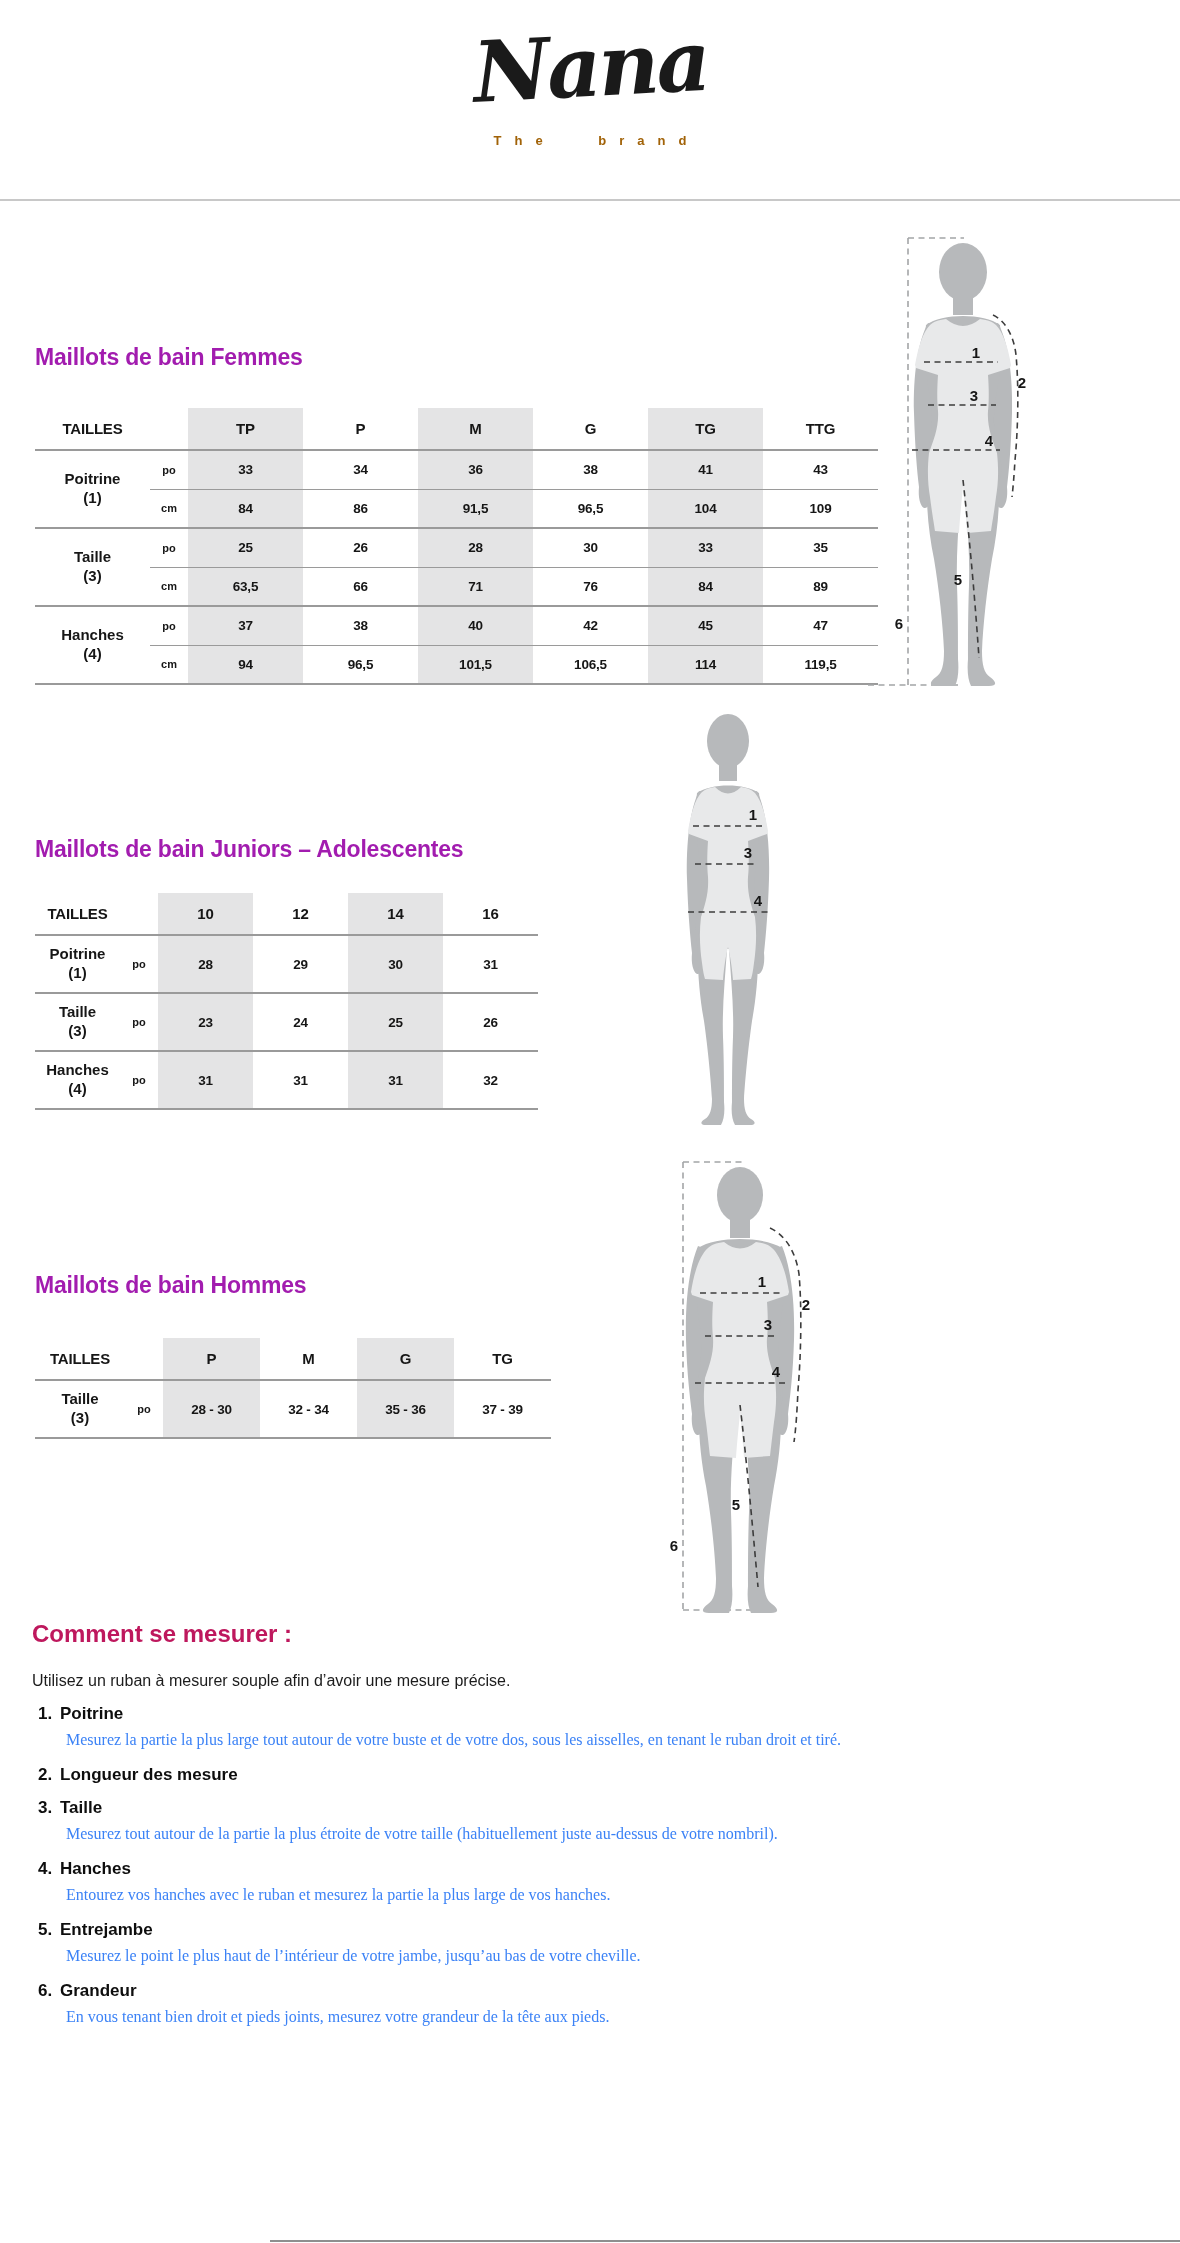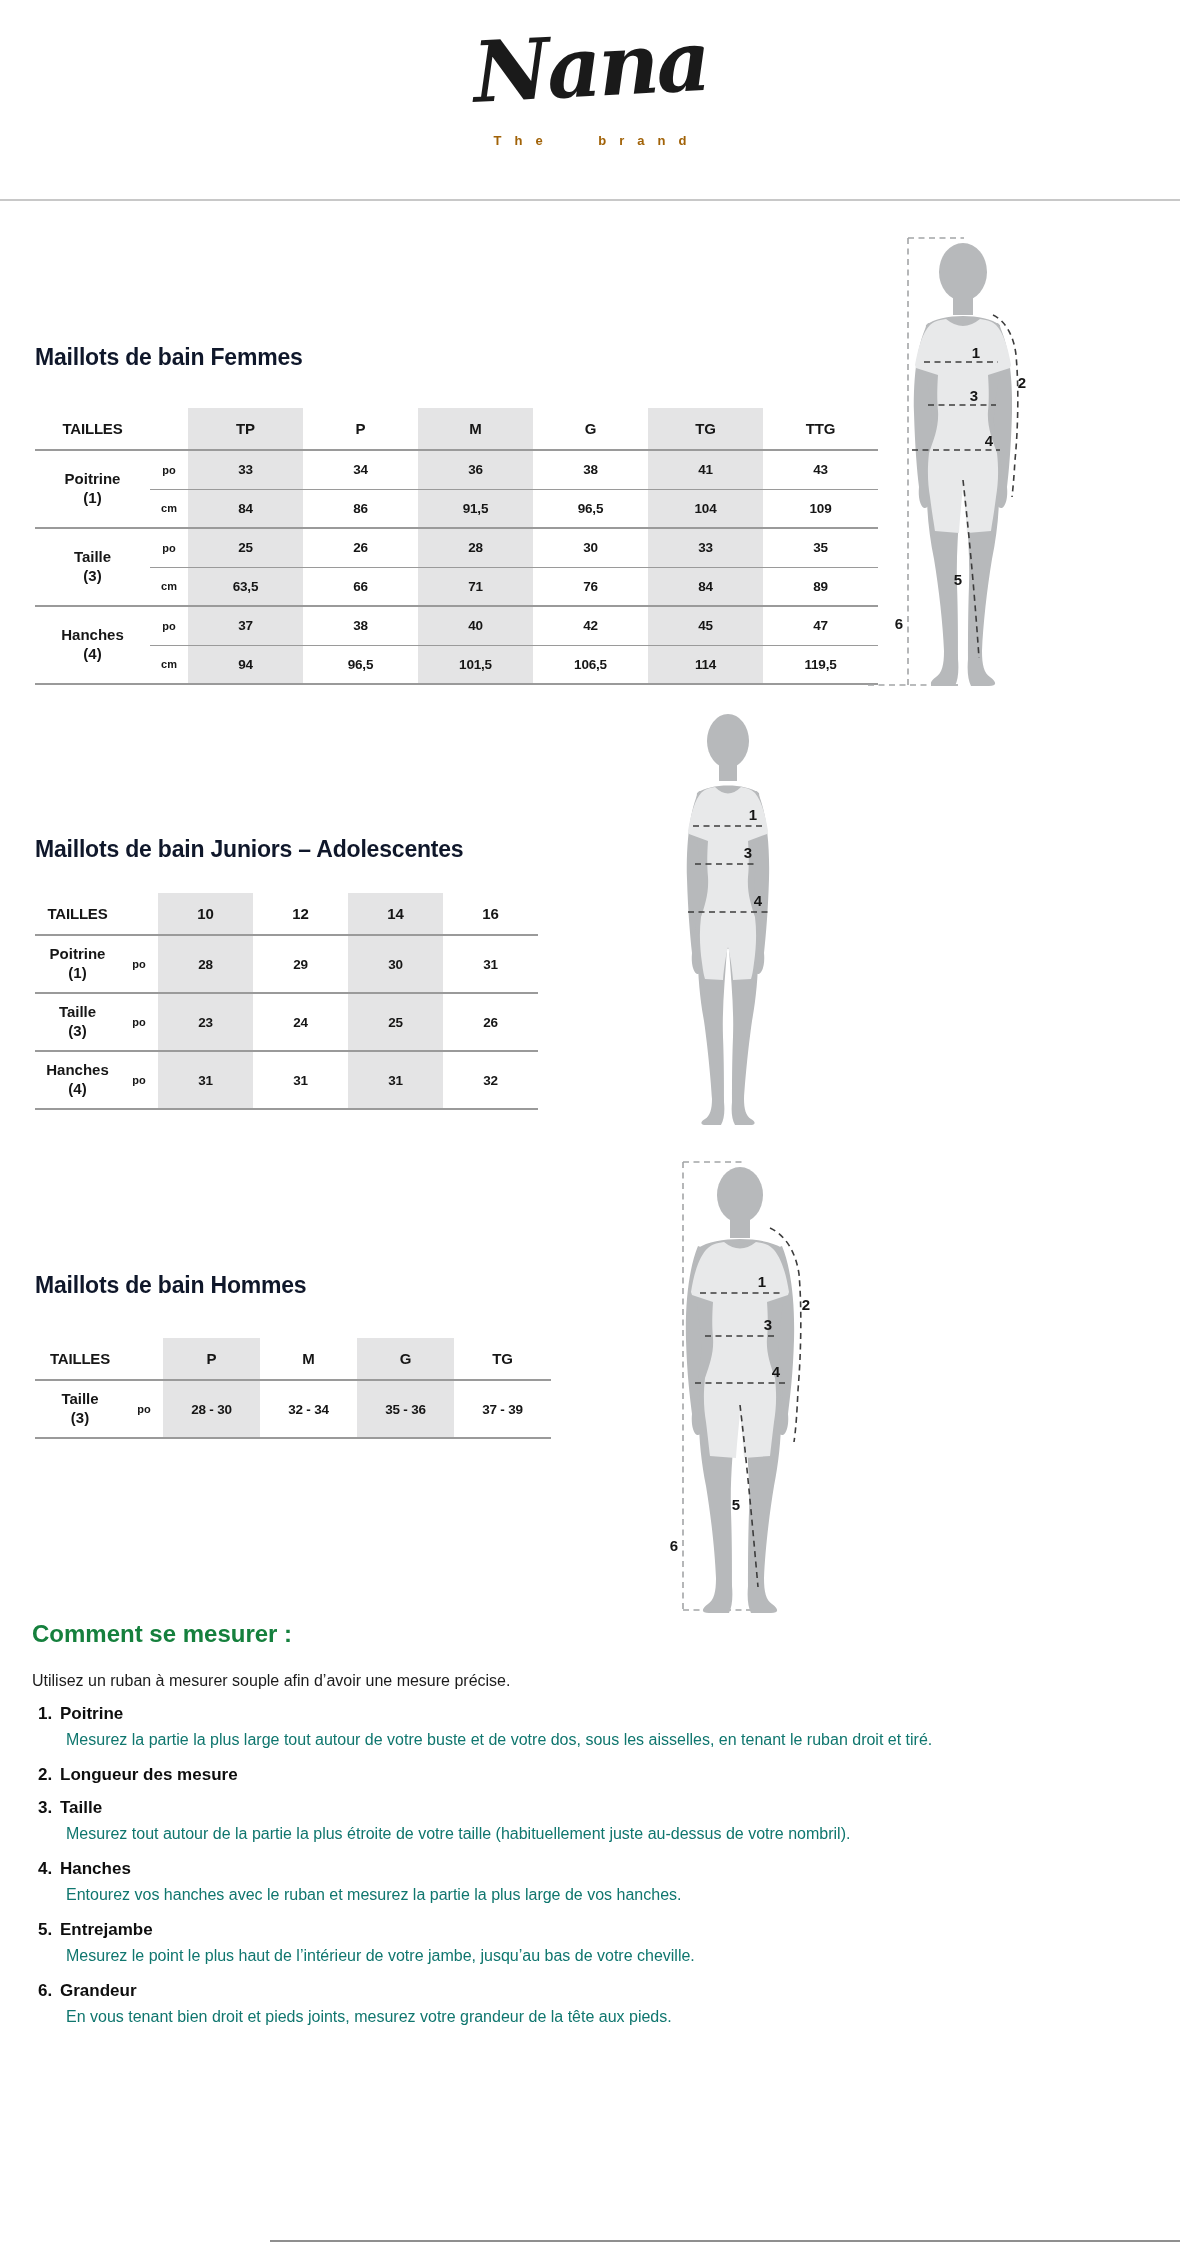--- a/index.html
+++ b/index.html
@@ -14,21 +14,21 @@
   
   .logo-wrap{position:absolute;top:14px;left:0;width:100%;text-align:center;}
   .logo-script{font-family:"DejaVu Serif",serif;font-style:italic;font-weight:bold;
     font-size:84px;line-height:1.25;letter-spacing:-3px;transform:rotate(-3deg);display:inline-block;}
   .logo-tagline{margin-top:14px;font-size:13px;font-weight:bold;letter-spacing:13px;word-spacing:26px;
     text-indent:13px;color:#a16207;}
   .divider-top{position:absolute;top:199px;left:0;width:1180px;height:2px;background:var(--divider);}
   .divider-bottom{position:absolute;top:2240px;left:270px;width:910px;height:2px;background:#8f8f8f;}
 
   
-  .sec-title{position:absolute;font-size:23px;font-weight:bold;letter-spacing:-0.2px;color:#0f172a;}
+  .sec-title{position:absolute;font-size:23px;font-weight:bold;letter-spacing:-0.2px;color:#a21caf;}
 
   
   .size-table-host{position:absolute;}
   table.sizes{border-collapse:collapse;table-layout:fixed;border-bottom:2px solid var(--rule);}
   table.sizes th,table.sizes td{padding:0;text-align:center;vertical-align:middle;color:#161616;}
   table.sizes thead th{height:42px;border-bottom:2px solid var(--rule);font-size:15px;font-weight:bold;letter-spacing:-0.2px;}
   table.sizes .band{background:var(--band);}
   table.sizes tr.gstart td{border-top:2px solid var(--rule);}
   table.sizes tr.subline td:not(.lbl){border-bottom:1px solid var(--rule);}
   table.sizes td.lbl{font-size:15px;font-weight:bold;line-height:1.25;}
@@ -41,26 +41,26 @@
   
   .figure{position:absolute;}
   .sil{fill:var(--body);}
   .suit{fill:var(--suit);}
   .dash{stroke:#3c3c3c;stroke-width:1.6;fill:none;stroke-dasharray:6 4.5;}
   .dashlt{stroke:#a3a5a7;stroke-width:1.6;fill:none;stroke-dasharray:6 4.5;}
   .mk{font-family:"Liberation Sans",sans-serif;font-size:15px;font-weight:bold;fill:#161616;}
 
   
   .howto{position:absolute;left:32px;top:1620px;width:1110px;}
-  .howto h2{font-size:24px;font-weight:bold;letter-spacing:0;color:#15803d;margin-bottom:20px;}
+  .howto h2{font-size:24px;font-weight:bold;letter-spacing:0;color:#be185d;margin-bottom:20px;}
   .howto .intro{font-size:16px;line-height:25px;margin-bottom:11px;color:#1c1c1c;}
   .howto .item{margin-bottom:13px;}
   .howto .item-title{font-size:17px;font-weight:bold;color:#0e0e0e;padding-left:6px;margin-bottom:3px;}
   .howto .item-title .no{display:inline-block;min-width:22px;}
-  .howto .item p{font-size:16px;line-height:25px;color:#0f766e;padding-left:34px;max-width:1080px;}
+  .howto .item p{font-size:16px;line-height:25px;color:#3b82f6;padding-left:34px;max-width:1080px;font-family:Liberation Serif, serif;}
 </style>
 </head>
 <body>
 
 <div class="page">
 
   <div class="logo-wrap">
     <div class="logo-script">Nana</div>
     <div class="logo-tagline">The brand</div>
   </div>

